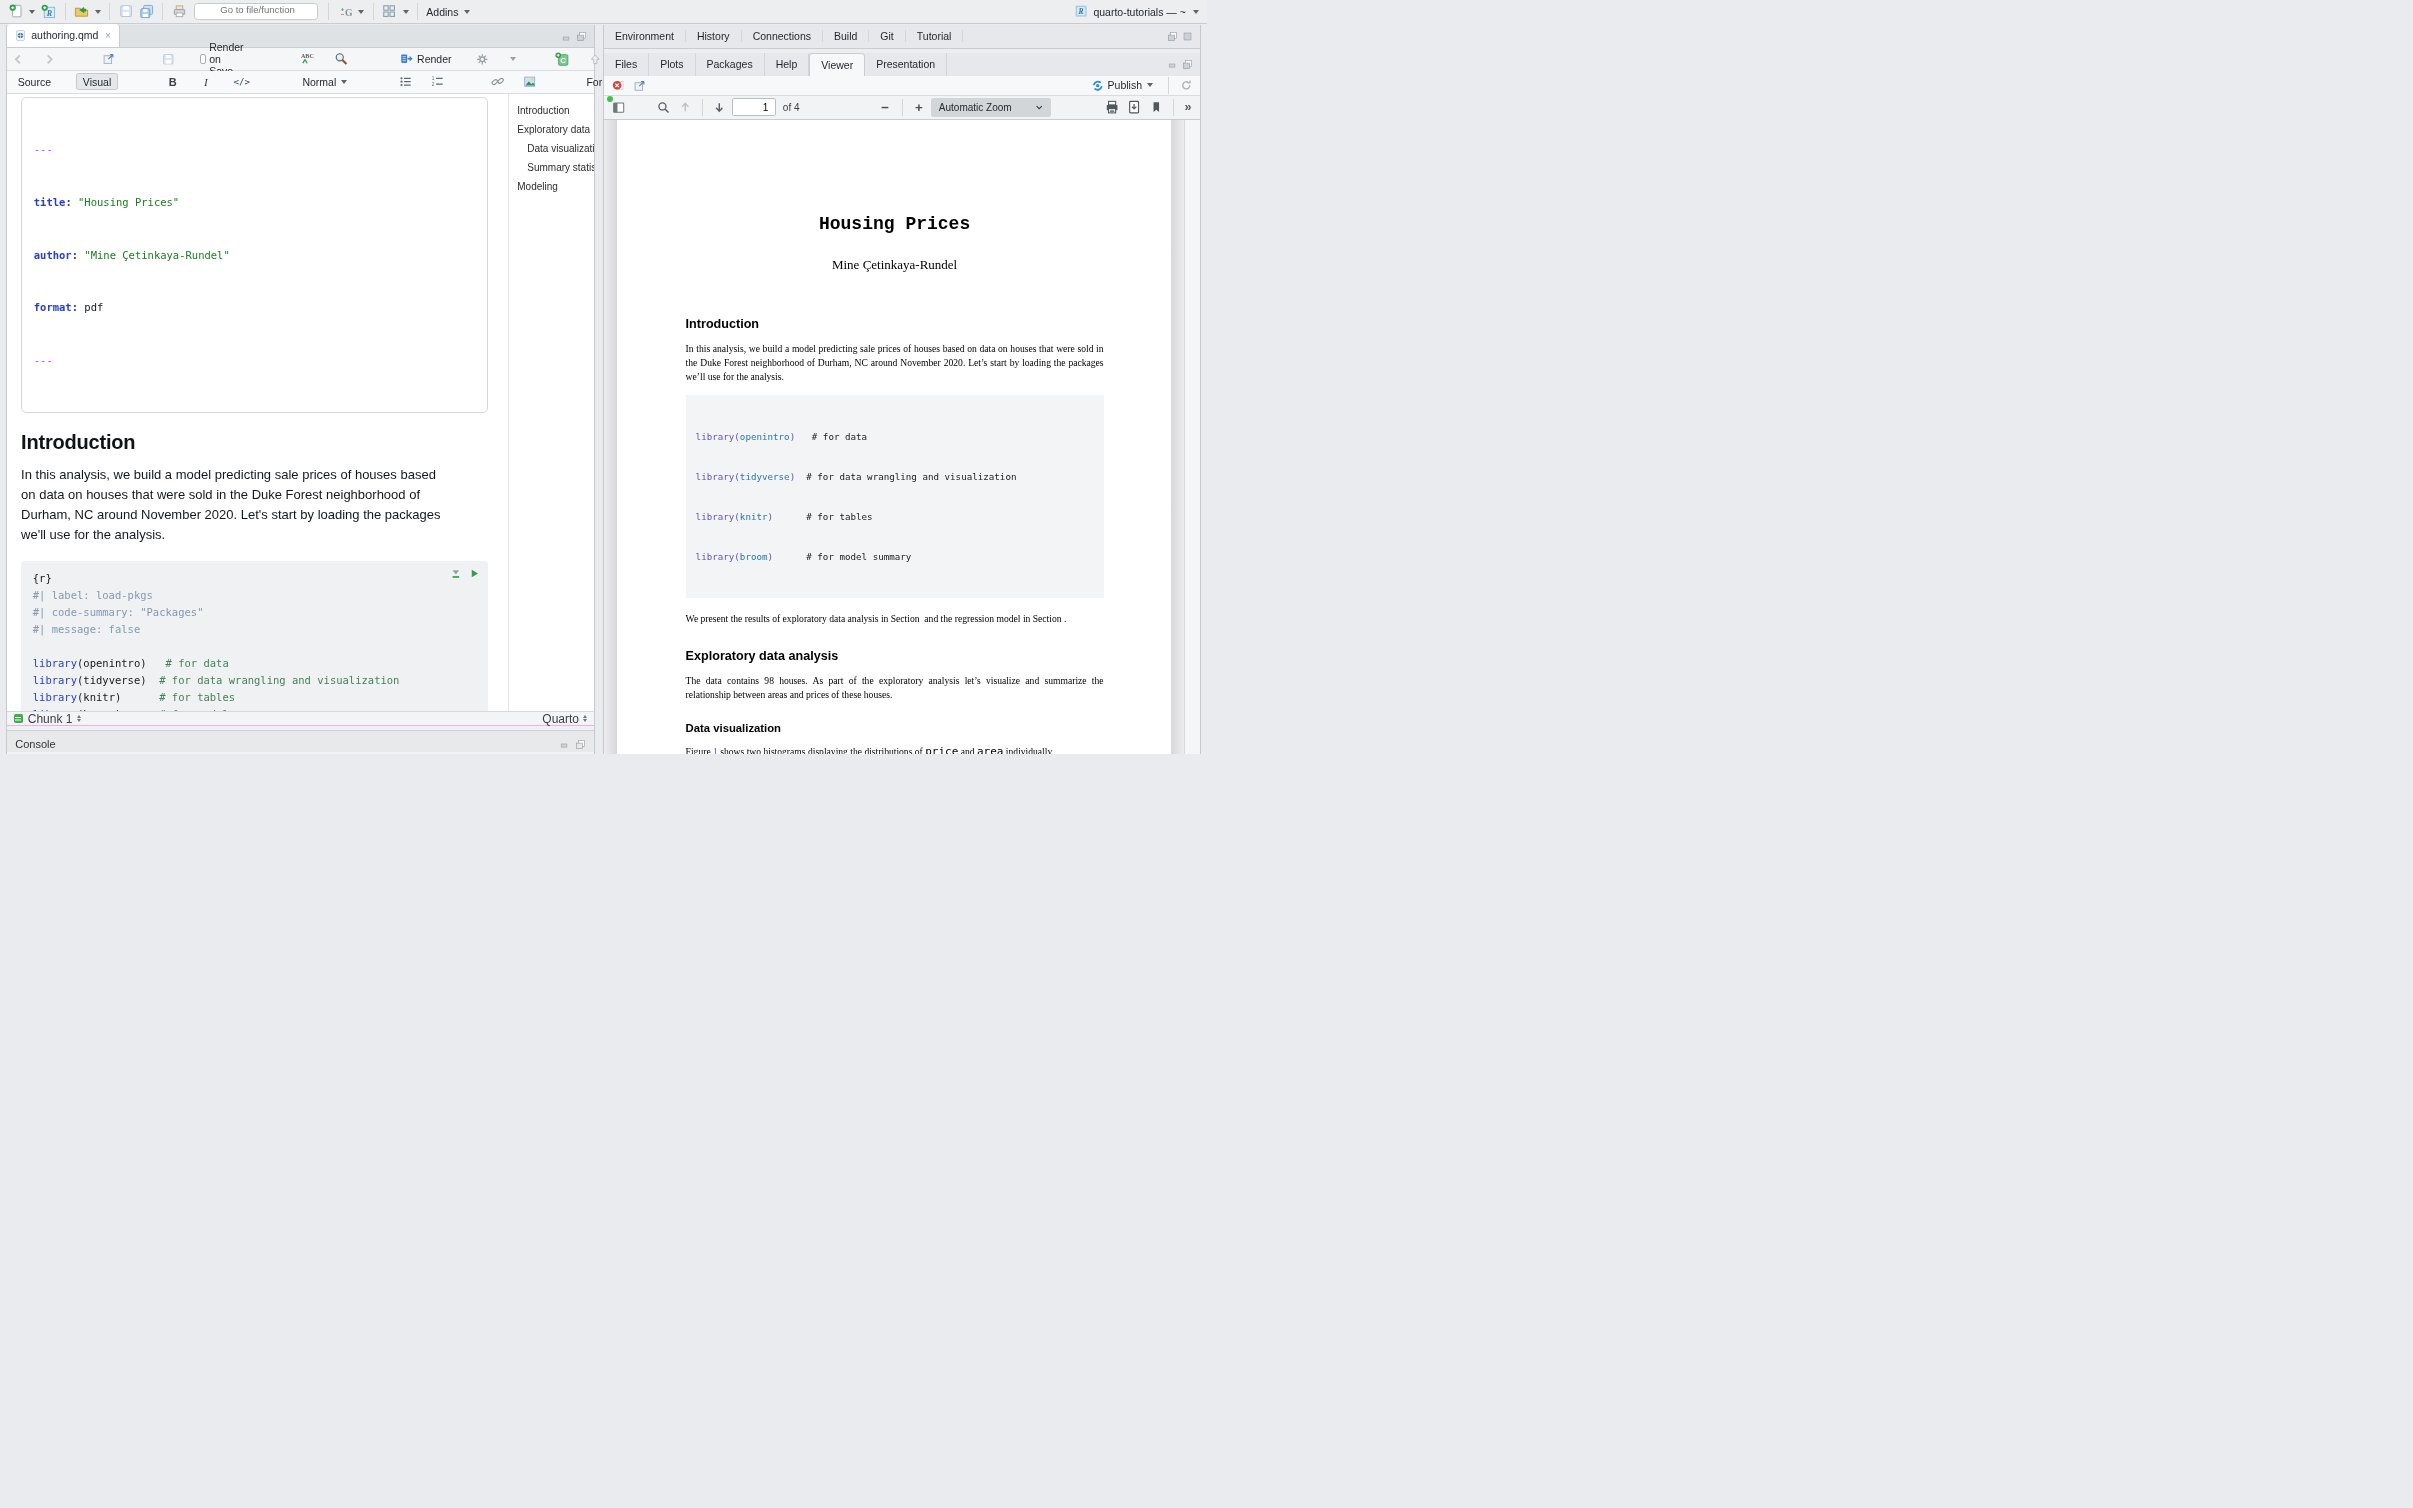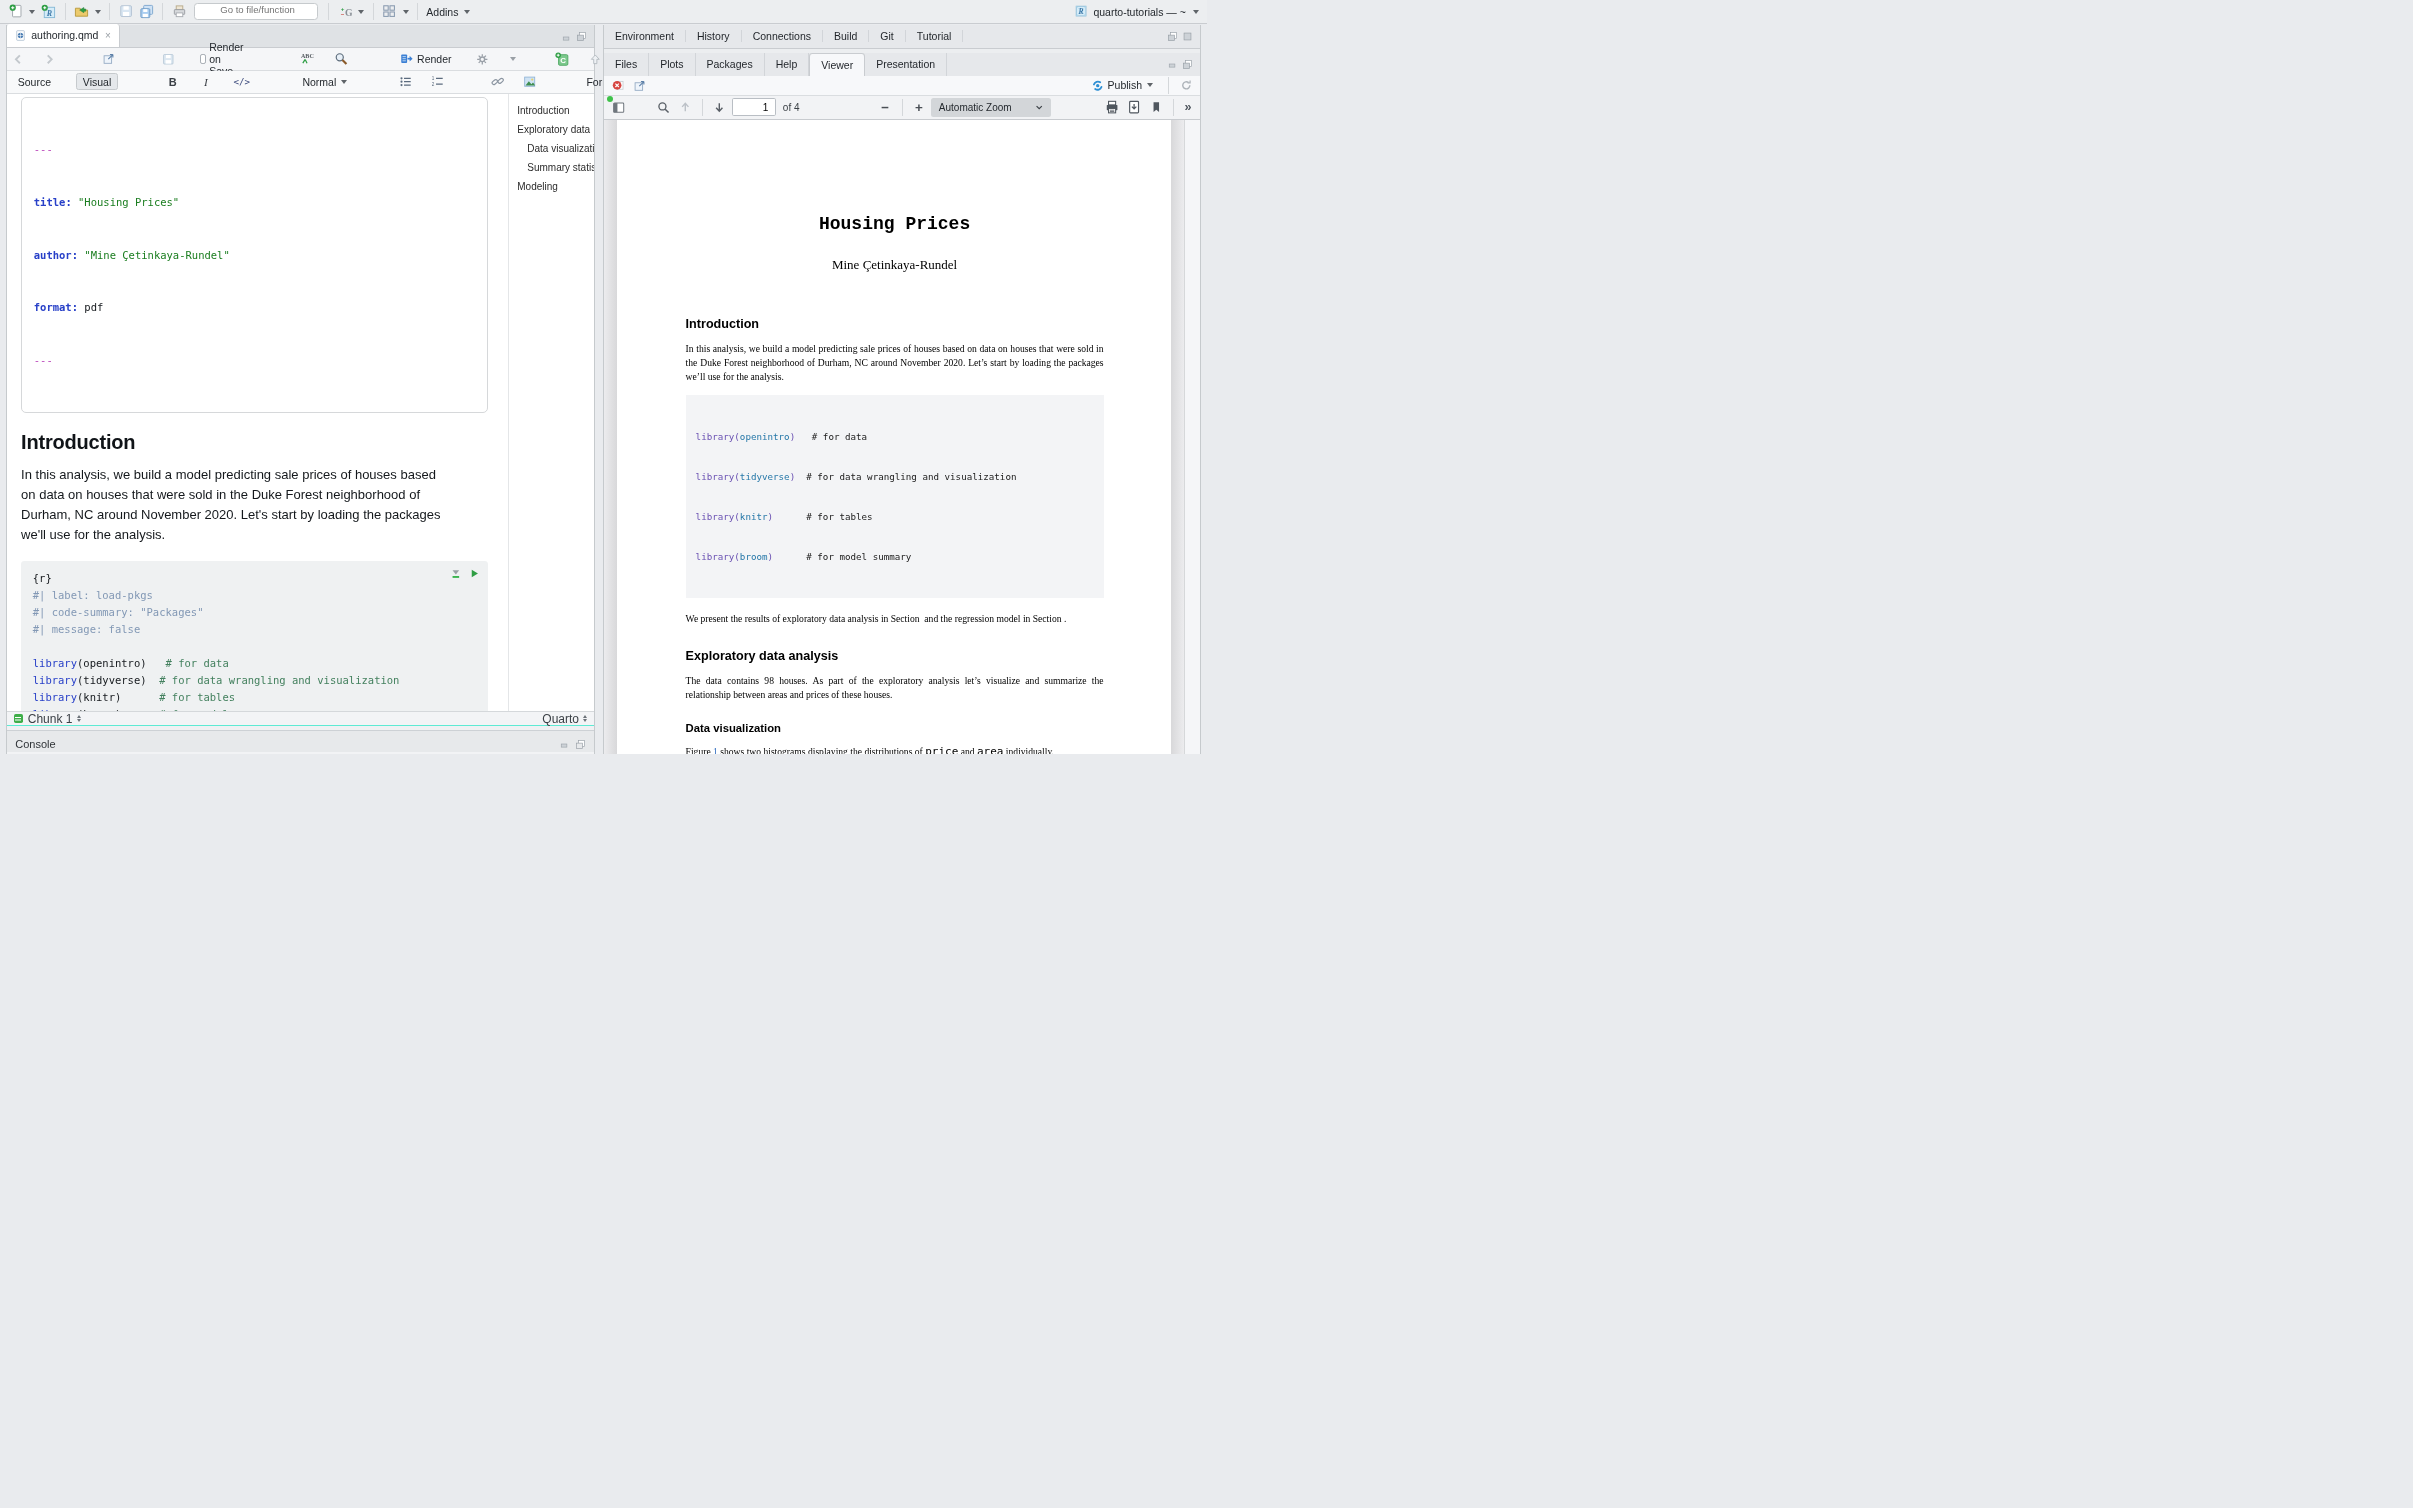--- a/index.html
+++ b/index.html
@@ -18,21 +18,21 @@
   .sep { width:0.8px; height:17px; background:#d4d7da; margin:0 4.2px; }
   .goto { display:flex; align-items:flex-start; gap:20px; background:#fff; border:0.8px solid #c6cacd;
           border-radius:3.4px; height:17.6px; width:124px; padding:0 5px; margin:0 3.4px; }
   .goto input { border:none; outline:none; width:92px; font-size:9.6px; color:#8a9097;
                 font-family:"Liberation Sans",sans-serif; background:transparent; }
   .tblabel { font-size:10.5px; color:#24292e; padding:0 1.7px; }
   .spacer { flex:1; }
   .proj { display:flex; align-items:center; gap:5px; font-size:10.5px; color:#24292e; }
 
   
-  .pane { position:absolute; background:#5eead4; border:0.8px solid #c6cacd; border-top:none; }
+  .pane { position:absolute; background:#f0abfc; border:0.8px solid #c6cacd; border-top:none; }
   .pane.left  { left:5.9px;  top:25px; width:589px; height:729px; border-bottom:none; }
   .pane.right { left:603px; top:25px; width:598px; height:729px; border-bottom:none; background:#eceef0; }
 
   
   .tabstrip { position:absolute; left:0; right:0; top:0; height:22.6px; background:#dfe2e5;
               border-bottom:0.8px solid #c9ccd0; display:flex; align-items:flex-end; }
   .etab { display:flex; align-items:center; gap:5px; background:#fff; height:22.6px; padding:0 8.4px;
           border-right:0.8px solid #c9ccd0; border-radius:3.4px 3.4px 0 0; font-size:10.5px; }
   .etab .x { color:#9aa0a6; font-size:10px; margin-left:1.7px; }
   .winbtns { margin-left:auto; display:flex; gap:4.2px; align-items:center; padding:0 6.7px 4.2px 0; }

